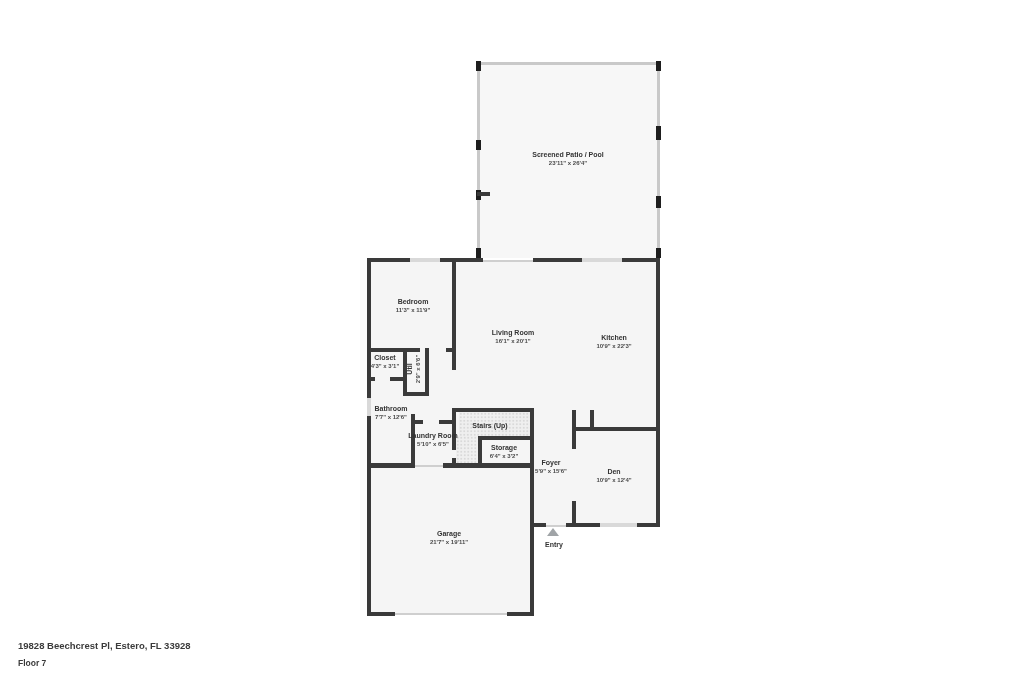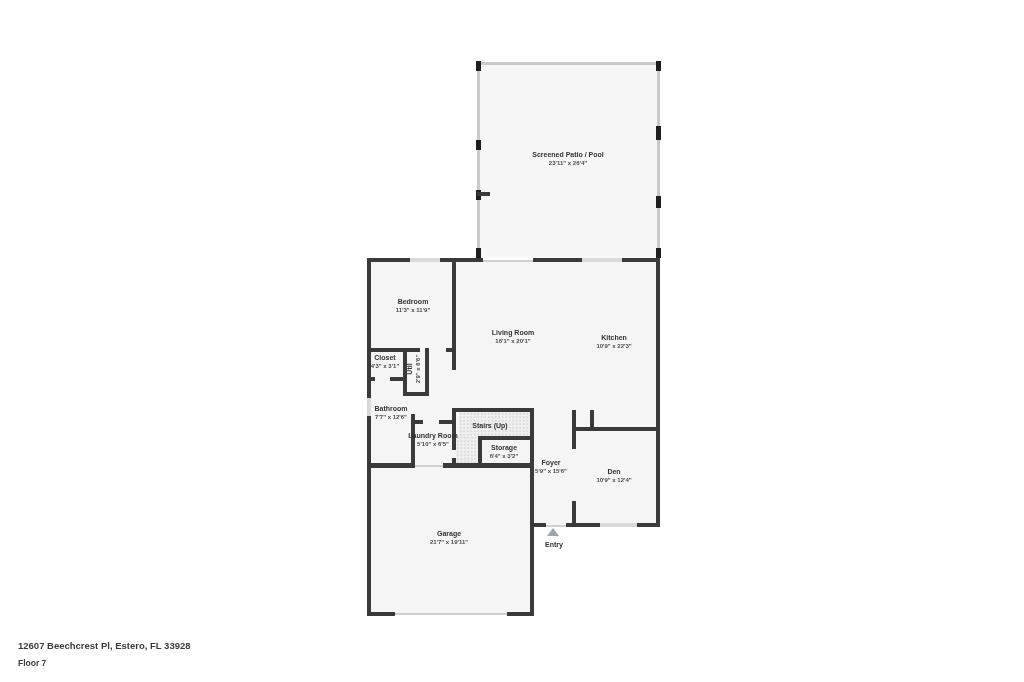--- a/index.html
+++ b/index.html
@@ -153,16 +153,16 @@
   <div class="lbl" style="left:449px;top:538px">
     <div class="rname">Garage</div>
     <div class="rdims">21'7" x 19'11"</div>
   </div>
 
   <div class="entry-arrow"></div>
   <div class="lbl" style="left:554px;top:545px">
     <div class="rname">Entry</div>
   </div>
 
-  <div class="addr">12607 Beechcrest Pl, Estero, FL 33928</div>
+  <div class="addr">19828 Beechcrest Pl, Estero, FL 33928</div>
   <div class="floor">Floor 7</div>
   <div class="wm">SWFLAMLS</div>
 </div>
 
 </body></html>

